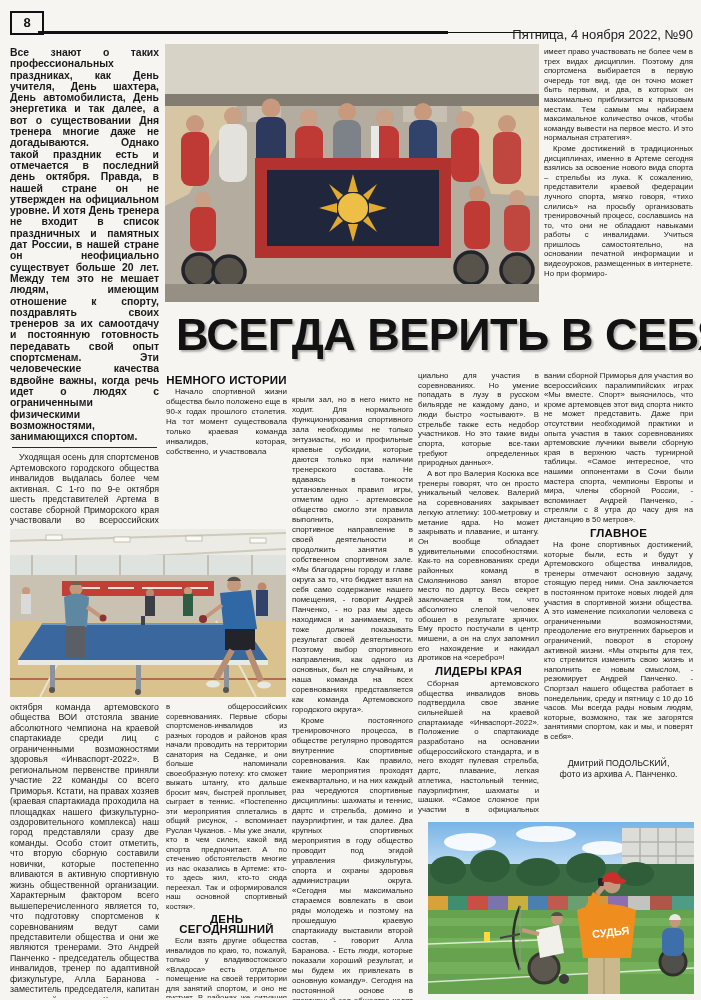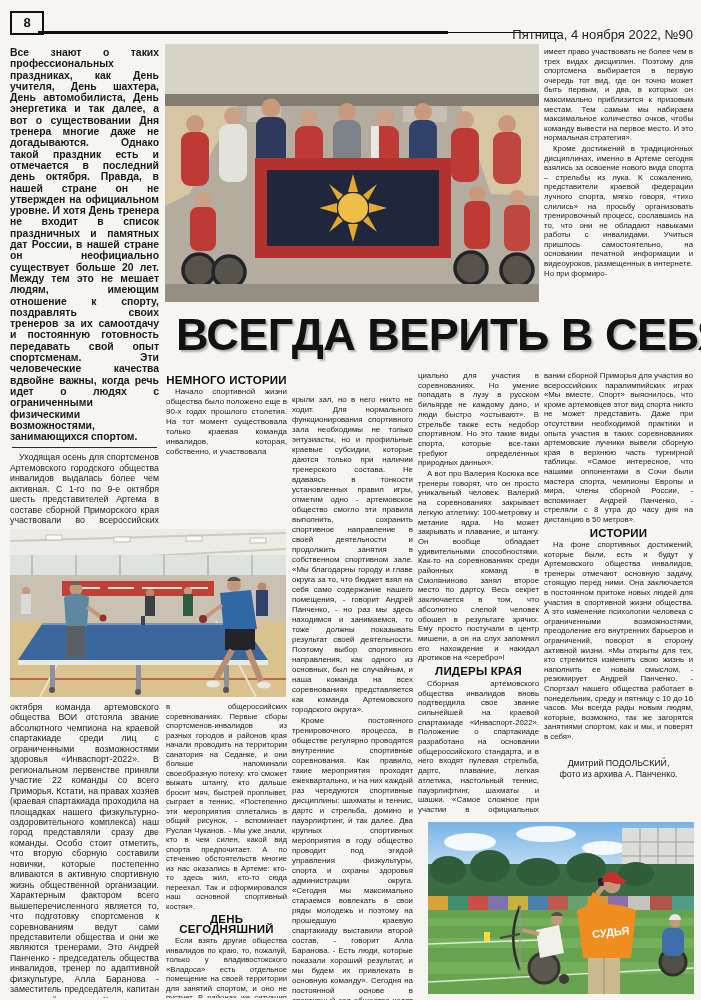--- a/index.html
+++ b/index.html
@@ -173,29 +173,29 @@
     <h3 class="colhead">ДЕНЬ СЕГОДНЯШНИЙ</h3>
     <p class="ind">Если взять другие общества инвалидов по краю, то, пожалуй, только у владивостокского «Владоса» есть отдельное помещение на своей территории для занятий спортом, и оно не пустует. В районах же ситуация иная. В том же Кавалерово от-</p>
   </div>
 
   <div id="col3" class="seg">
     <p>крыли зал, но в него никто не ходит. Для нормального функционирования спортивного зала необходимы не только энтузиасты, но и профильные краевые субсидии, которые даются только при наличии тренерского состава. Не вдаваясь в тонкости установленных правил игры, отметим одно - артемовское общество смогло эти правила выполнить, сохранить спортивное направление в своей деятельности и продолжить занятия в собственном спортивном зале. «Мы благодарны городу и главе округа за то, что бюджет взял на себя само содержание нашего помещения, - говорит Андрей Панченко, - но раз мы здесь находимся и занимаемся, то тоже должны показывать результат своей деятельности. Поэтому выбор спортивного направления, как одного из основных, был не случайным, и наша команда на всех соревнованиях представляется как команда Артемовского городского округа».</p>
     <p class="ind">Кроме постоянного тренировочного процесса, в обществе регулярно проводятся внутренние спортивные соревнования. Как правило, такие мероприятия проходят ежеквартально, и на них каждый раз чередуются спортивные дисциплины: шахматы и теннис, дартс и стрельба, домино и пауэрлифтинг, и так далее. Два крупных спортивных мероприятия в году общество проводит под эгидой управления физкультуры, спорта и охраны здоровья администрации округа. «Сегодня мы максимально стараемся вовлекать в свои ряды молодежь и поэтому на прошедшую краевую спартакиаду выставили второй состав, - говорит Алла Баранова. - Есть люди, которые показали хороший результат, и мы будем их привлекать в основную команду». Сегодня на постоянной основе в спортивный зал общества ходят на занятия порядка 70 человек, среди которых большинство - активные спортсмены. Практически никогда не пустует теннисный стол и пользуются популярностью тренажеры. «А вот с игроками в бильярд у нас объективный дефицит, - объясняет с улыбкой Руслан Чуканов. - Стоит хороший 18-футовый стол, который покупали спе-</p>
   </div>
 
   <div id="col4" class="seg">
-    <p>циально для участия в соревнованиях. Но умение попадать в лузу в русском бильярде не каждому дано, и люди быстро «остывают». В стрельбе также есть недобор спортивном. Но это такие виды спорта, которые все-таки требуют определенных природных данных».</p>
+    <p>циально для участия в соревнованиях. Но умение попадать в лузу в русском бильярде не каждому дано, и люди быстро «остывают». В стрельбе также есть недобор участников. Но это такие виды спорта, которые все-таки требуют определенных природных данных».</p>
     <p class="ind">А вот про Валерия Косюка все тренеры говорят, что он просто уникальный человек. Валерий на соревнованиях закрывает легкую атлетику: 100-метровку и метание ядра. Но может закрывать и плавание, и штангу. Он вообще обладает удивительными способностями. Как-то на соревнованиях среди районных команд в Смоляниново занял второе место по дартсу. Весь секрет заключается в том, что абсолютно слепой человек обошел в результате зрячих. Ему просто постучали в центр мишени, а он на слух запомнил его нахождение и накидал дротиков на «серебро»!</p>
     <h3 class="colhead">ЛИДЕРЫ КРАЯ</h3>
     <p class="ind">Сборная артемовского общества инвалидов вновь подтвердила свое звание сильнейшей на краевой спартакиаде «Инваспорт-2022». Положение о спартакиаде разработано на основании общероссийского стандарта, и в него входят пулевая стрельба, дартс, плавание, легкая атлетика, настольный теннис, пауэрлифтинг, шахматы и шашки. «Самое сложное при участии в официальных соревнованиях - определить правильную расстановку сил, - говорит Алла Баранова. - В спартакиаде, к примеру, один спортсмен</p>
   </div>
 
   <div id="col5b" class="seg">
     <p>вании сборной Приморья для участия во всероссийских паралимпийских играх «Мы вместе. Спорт» выяснилось, что кроме артемовцев этот вид спорта никто не может представить. Даже при отсутствии необходимой практики и опыта участия в таких соревнованиях артемовские лучники вывели сборную края в верхнюю часть турнирной таблицы. «Самое интересное, что нашими оппонентами в Сочи были мастера спорта, чемпионы Европы и мира, члены сборной России, - вспоминает Андрей Панченко, - стреляли с 8 утра до часу дня на дистанцию в 50 метров».</p>
-    <h3 class="colhead">ИСТОРИИ</h3>
+    <h3 class="colhead">ГЛАВНОЕ</h3>
     <p class="ind">На фоне спортивных достижений, которые были, есть и будут у Артемовского общества инвалидов, тренеры отмечают основную задачу, стоящую перед ними. Она заключается в постоянном притоке новых людей для участия в спортивной жизни общества. А это изменение психологии человека с ограниченными возможностями, преодоление его внутренних барьеров и ограничений, поворот в сторону активной жизни. «Мы открыты для тех, кто стремится изменить свою жизнь и наполнить ее новым смыслом, - резюмирует Андрей Панченко. - Спортзал нашего общества работает в понедельник, среду и пятницу с 10 до 16 часов. Мы всегда рады новым людям, которые, возможно, так же загорятся занятиями спортом, как и мы, и поверят в себя».</p>
     <div class="byline">
       <div>Дмитрий ПОДОЛЬСКИЙ,</div>
       <div>фото из архива А. Панченко.</div>
     </div>
   </div>
 
   <div id="photo-tennis" class="photo">
     <svg viewBox="0 0 276 168" preserveAspectRatio="none">
       <rect width="276" height="168" fill="#cdc6b8"></rect>

